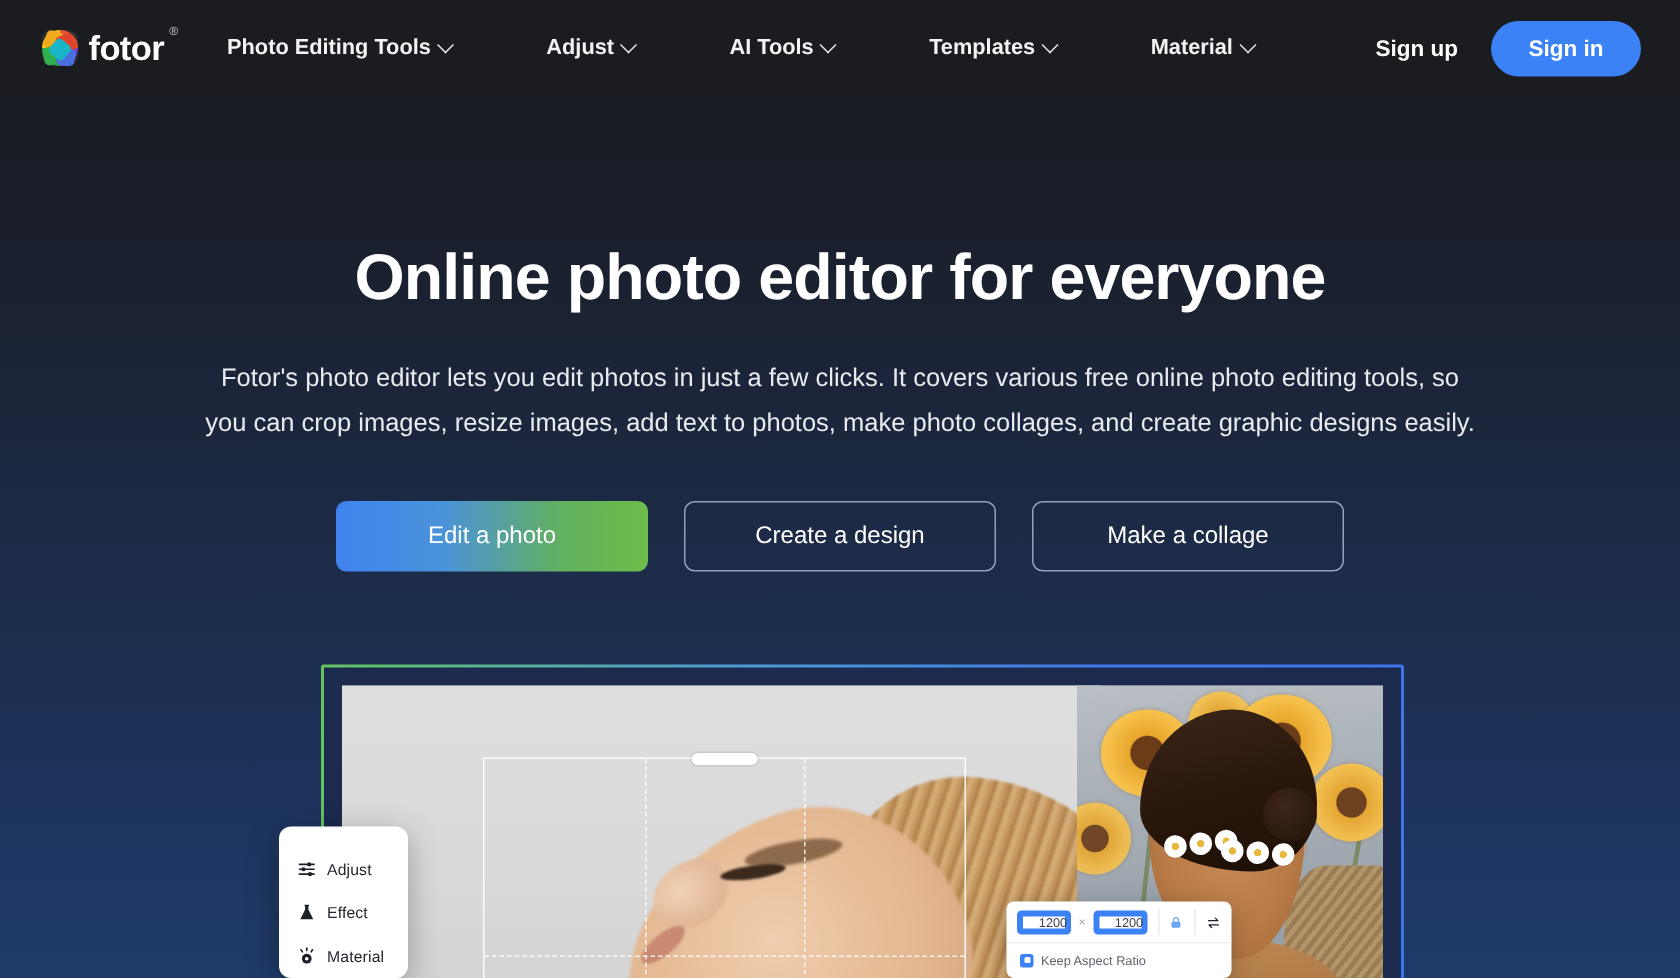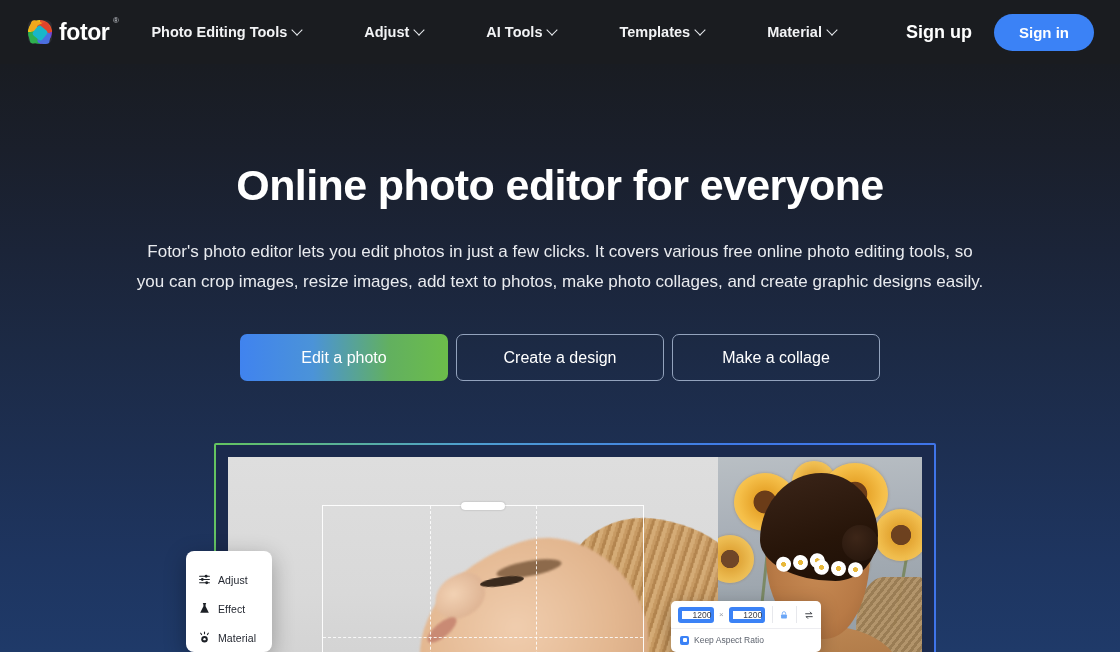--- a/index.html
+++ b/index.html
@@ -86,21 +86,21 @@
   .caret::before {
     content:""; position:absolute; left:0; top:0;
     width:7px; height:7px;
     border-right:1.7px solid #e7e9ec;
     border-bottom:1.7px solid #e7e9ec;
     transform:rotate(45deg);
   }
 
   #header-actions { margin-left:auto; display:flex; align-items:center; gap:12px; }
   #signup-btn {
-    font-size:18px; font-weight:700; color:#fff;
+    font-size:15px; font-weight:700; color:#fff;
     background:none; border:none; cursor:pointer;
     padding:8px 10px; font-family:inherit;
   }
   #signin-btn {
     font-size:15px; font-weight:600; color:#fff;
     background:#3b82f6; border:none; border-radius:22px;
     padding:11px 25px; cursor:pointer; font-family:inherit;
     line-height:1;
   }
 
@@ -112,21 +112,21 @@
   }
   #hero-sub {
     margin:28px auto 0;
     width:848px;
     font-size:17px; line-height:1.74; color:#e9ebef;
     font-weight:400;
   }
 
   #cta-row {
     margin-top:38px;
-    display:flex; justify-content:center; align-items:center; gap:8px;
+    display:flex; justify-content:center; align-items:center; gap:24px;
   }
   .cta {
     height:47px; border-radius:7px;
     font-size:16px; font-weight:500; color:#fff;
     font-family:inherit; cursor:pointer;
     display:flex; align-items:center; justify-content:center;
   }
   #cta-edit {
     width:208px; border:none;
     background:linear-gradient(90deg,#4083ef 0%,#4b93d8 35%,#62b05f 72%,#6cbd4a 100%);

